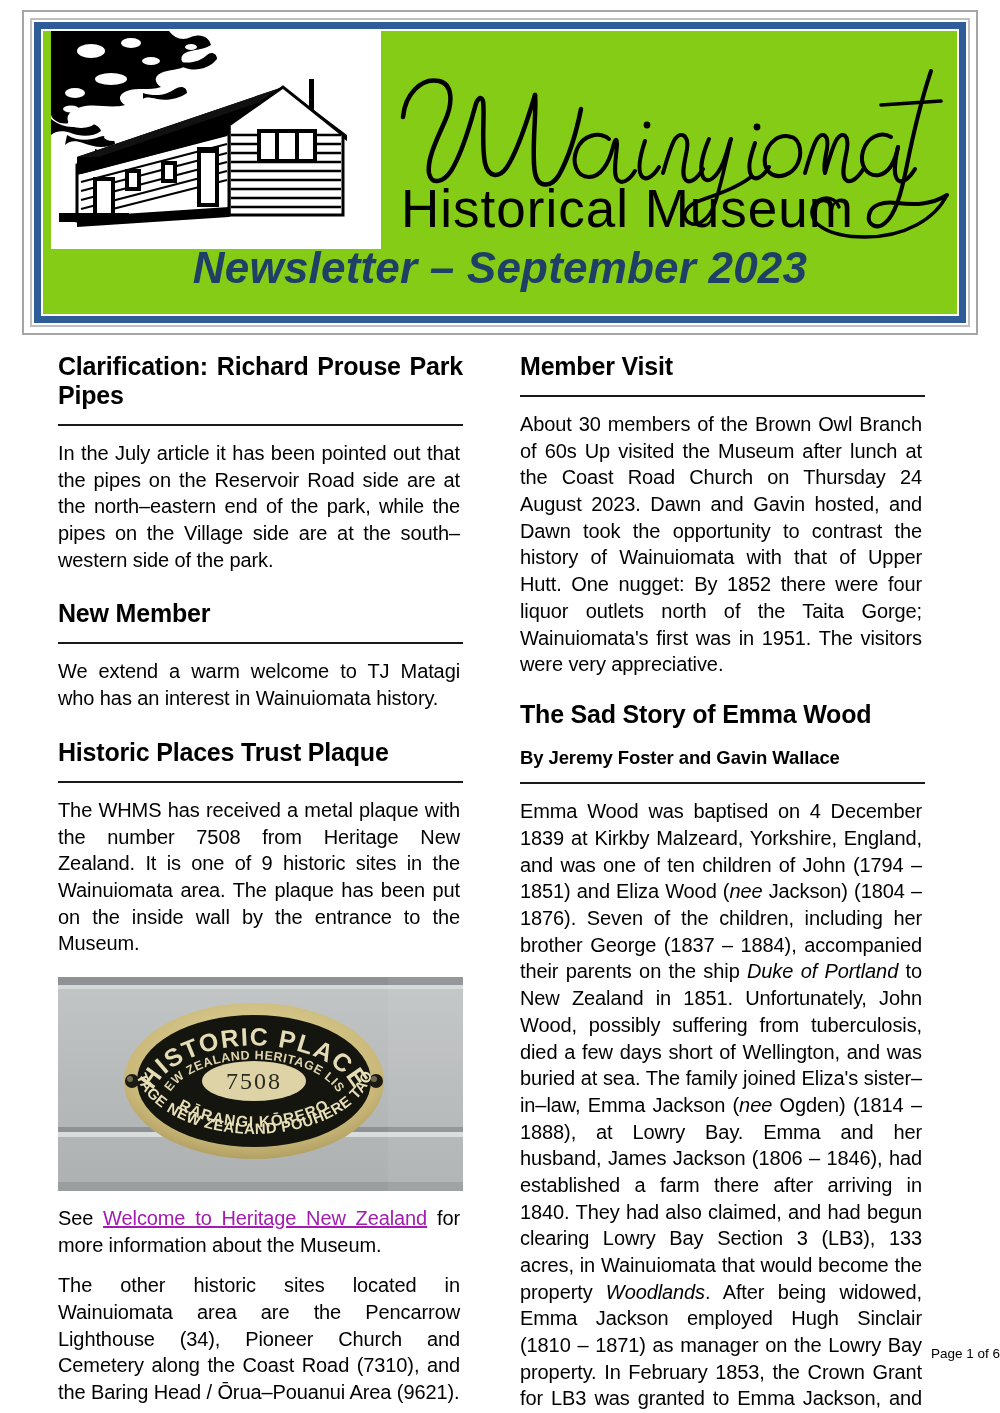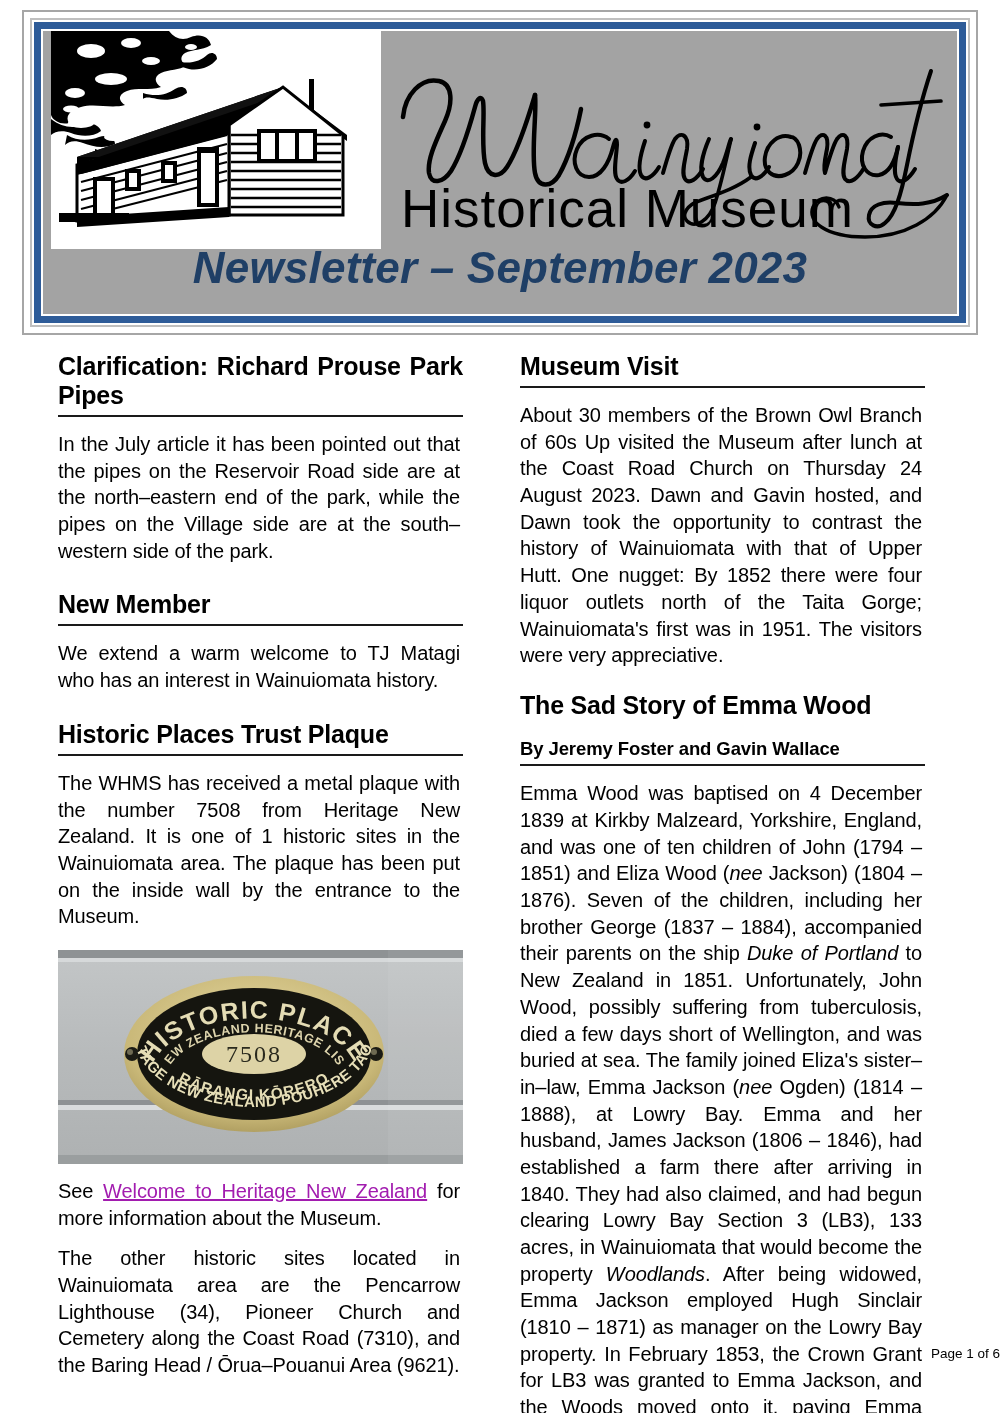--- a/index.html
+++ b/index.html
@@ -53,21 +53,21 @@
   }
   .frame-inner-white {
     position: absolute;
     left: 19px; top: 19px; right: 19px; bottom: 19px;
     border: 2px solid #ffffff;
     box-sizing: border-box;
   }
   .masthead-canvas {
     position: absolute;
     left: 21px; top: 21px; right: 21px; bottom: 21px;
-    background: #a3a3a3;
+    background: #84cc16;
     overflow: hidden;
   }
 
   
   .building-art {
     position: absolute;
     left: 8px;
     top: 0px;
     width: 330px;
     height: 218px;
@@ -112,21 +112,21 @@
     width: 405px;
   }
   .col-left  { left: 58px; }
   .col-right { left: 520px; }
 
   h2.section-head {
     font-size: 25px;
     font-weight: bold;
     line-height: 1.16;
     margin: 0;
-    padding: 0 0 5px 0;
+    padding: 0 0 14px 0;
     border-bottom: 2.5px solid #1a1a1a;
     letter-spacing: -0.2px;
     text-align: justify;
     text-align-last: justify;
   }
   h2.section-head.left-align {
     text-align: left;
     text-align-last: left;
   }
   .byline {
@@ -333,21 +333,21 @@
 
     <h2 class="section-head">Clarification:  Richard  Prouse Park Pipes</h2>
     <p class="body">In the July article it has been pointed out that the pipes on the Reservoir Road side are at the north–eastern end of the park, while the pipes on the Village side are at the south–western side of the park.</p>
 
     <div class="head-gap"></div>
     <h2 class="section-head left-align">New Member</h2>
     <p class="body">We extend a warm welcome to TJ Matagi who has an interest in Wainuiomata history.</p>
 
     <div class="head-gap"></div>
     <h2 class="section-head left-align">Historic Places Trust Plaque</h2>
-    <p class="body">The WHMS has received a metal plaque with the number 7508 from Heritage New Zealand. It is one of 1 historic sites in the Wainuiomata area. The plaque has been put on the inside wall by the entrance to the Museum.</p>
+    <p class="body">The WHMS has received a metal plaque with the number 7508 from Heritage New Zealand. It is one of 9 historic sites in the Wainuiomata area. The plaque has been put on the inside wall by the entrance to the Museum.</p>
 
     <div class="photo">
       <svg viewBox="0 0 405 214" width="405" height="214" xmlns="http://www.w3.org/2000/svg">
         <defs>
           <radialGradient id="ovalGold" cx="50%" cy="40%" r="70%">
             <stop offset="0%" stop-color="#e8dca8"></stop>
             <stop offset="70%" stop-color="#c9b878"></stop>
             <stop offset="100%" stop-color="#9c8b4f"></stop>
           </radialGradient>
           <linearGradient id="wallG" x1="0" y1="0" x2="0" y2="1">
@@ -397,21 +397,21 @@
       </svg>
     </div>
 
     <p class="body"><span>See </span><a class="doclink" href="#">Welcome to Heritage New Zealand</a><span> for more information about the Museum.</span></p>
 
     <p class="body">The other historic sites located in Wainuiomata area are the Pencarrow Lighthouse (34), Pioneer Church and Cemetery along the Coast Road (7310), and the Baring Head / Ōrua–Pouanui Area (9621).</p>
   </div>
 
   <div class="col col-right">
 
-    <h2 class="section-head left-align">Museum Visit</h2>
+    <h2 class="section-head left-align">Member Visit</h2>
     <p class="body">About 30 members of the Brown Owl Branch of 60s Up visited the Museum after lunch at the Coast Road Church on Thursday 24 August 2023. Dawn and Gavin hosted, and Dawn took the opportunity to contrast the history of Wainuiomata with that of Upper Hutt. One nugget: By 1852 there were four liquor outlets north of the Taita Gorge; Wainuiomata's first was in 1951. The visitors were very appreciative.</p>
 
     <div class="head-gap-sm"></div>
     <h2 class="section-head left-align"><span>The Sad Story of Emma Wood</span><span class="byline">By Jeremy Foster and Gavin Wallace</span></h2>
 
     <p class="body"><span>Emma Wood was baptised on 4 December 1839 at Kirkby Malzeard, Yorkshire, England, and was one of ten children of John (1794 – 1851) and Eliza Wood (</span><em>nee</em><span> Jackson) (1804 – 1876). Seven of the children, including her brother George (1837 – 1884), accompanied their parents on the ship </span><em>Duke of Portland</em><span> to New Zealand in 1851. Unfortunately, John Wood, possibly suffering from tuberculosis, died a few days short of Wellington, and was buried at sea. The family joined Eliza's sister–in–law, Emma Jackson (</span><em>nee</em><span> Ogden) (1814 – 1888), at Lowry Bay. Emma and her husband, James Jackson (1806 – 1846), had established a farm there after arriving in 1840. They had also claimed, and had begun clearing Lowry Bay Section 3 (LB3), 133 acres, in Wainuiomata that would become the property </span><em>Woodlands</em><span>. After being widowed, Emma Jackson employed Hugh Sinclair (1810 – 1871) as manager on the Lowry Bay property. In February 1853, the Crown Grant for LB3 was granted to Emma Jackson, and the Woods moved onto it, paying Emma Jackson a peppercorn rental.</span></p>
   </div>
 </div>
 
 <div class="footer">Page 1 of 6</div>

